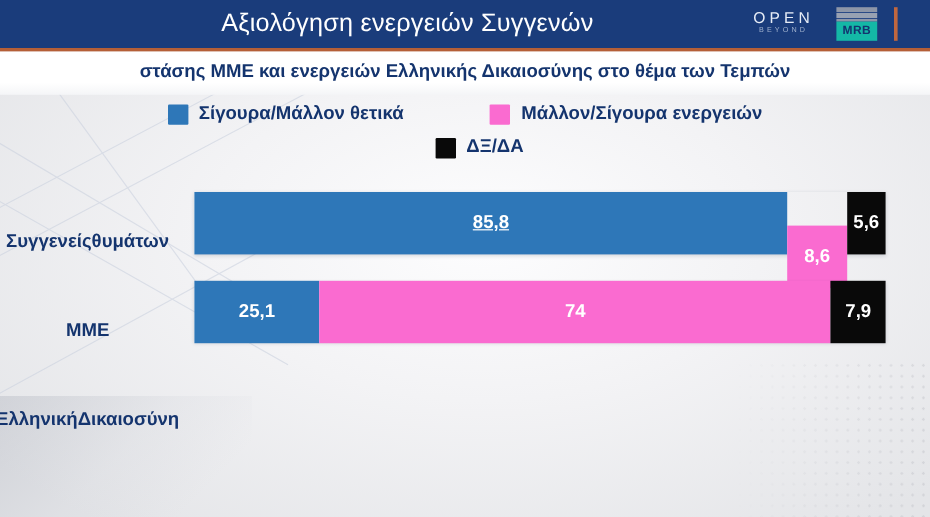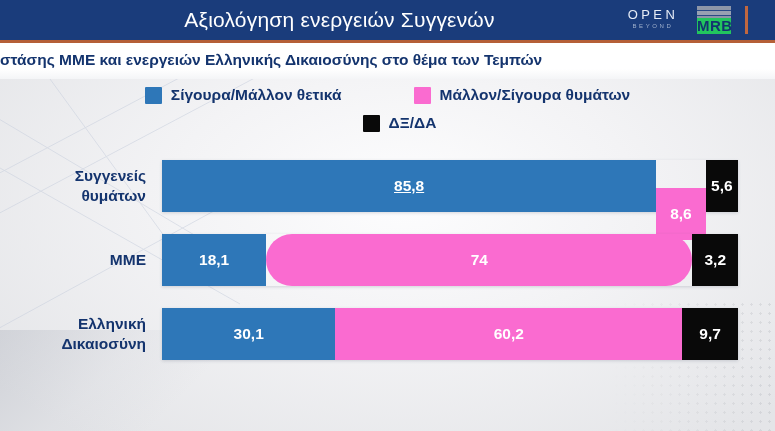--- a/index.html
+++ b/index.html
@@ -103,23 +103,23 @@
     background:
       linear-gradient(to bottom,
         #8d96a8 0px, #8d96a8 4px,
         #2b4a86 4px, #2b4a86 5px,
         #98a1b2 5px, #98a1b2 9px,
         #2b4a86 9px, #2b4a86 10px,
         #8d96a8 10px, #8d96a8 12px);
   }
   #logo-mrb .mrb-box {
     width: 34px; height: 16px;
-    background: #22c55e;
+    background: #14b8a6;
     color: #13346f;
-    font-size: 15px;
+    font-size: 10px;
     font-weight: 700;
     letter-spacing: .4px;
     text-align: center;
     line-height: 16px;
   }
   #logo-divider {
     position: absolute;
     right: 27px; top: 6px;
     width: 3px; height: 28px;
     background: #c0673f;
@@ -136,20 +136,21 @@
     position: absolute;
     left: 0; top: 43px;
     width: 775px; height: 36px;
     background: linear-gradient(to bottom, #ffffff 0%, #ffffff 72%, #f4f5f7 100%);
   }
   #subtitle-text {
     position: absolute;
     left: 0; top: 43px;
     width: 775px;
     line-height: 34px;
+    text-align: center;
     color: #14346e;
     font-size: 15.5px;
     font-weight: 700;
     white-space: nowrap;
   }
 
   
   #legend {
     position: absolute;
     left: 0; top: 86px;
@@ -188,21 +189,21 @@
   .bar-row {
     position: relative;
     height: 52px;
     margin-bottom: 22px;
   }
   .row-label {
     position: absolute;
     left: 0; top: 0;
     width: 146px; height: 52px;
     display: flex;
-    flex-direction: column;
+    flex-direction: row;
     justify-content: center;
     align-items: flex-end;
     text-align: right;
     color: #14346e;
     font-size: 15.5px;
     font-weight: 700;
     line-height: 20px;
   }
   .bar-track {
     position: absolute;
@@ -265,21 +266,21 @@
   <div id="subtitle-text">στάσης ΜΜΕ και ενεργειών Ελληνικής Δικαιοσύνης στο θέμα των Τεμπών</div>
 
   <div id="legend">
     <div class="legend-row row1">
       <div class="legend-item">
         <span class="legend-swatch seg-pos" style="background: rgb(46, 119, 184);"></span>
         <span class="legend-label">Σίγουρα/Μάλλον θετικά</span>
       </div>
       <div class="legend-item">
         <span class="legend-swatch seg-neg" style="background: rgb(250, 107, 208);"></span>
-        <span class="legend-label">Μάλλον/Σίγουρα θυμάτων</span>
+        <span class="legend-label">Μάλλον/Σίγουρα ενεργειών</span>
       </div>
     </div>
     <div class="legend-row row2">
       <div class="legend-item">
         <span class="legend-swatch seg-dk" style="background: rgb(9, 9, 9);"></span>
         <span class="legend-label">ΔΞ/ΔΑ</span>
       </div>
     </div>
   </div>
 
@@ -295,32 +296,27 @@
         <div class="seg seg-neg" style="width: 8.6%; background: rgb(250, 107, 208); margin-top: 28px;">8,6</div>
         <div class="seg seg-dk" style="width: 5.6%; background: rgb(9, 9, 9);">5,6</div>
       </div>
     </div>
 
     <div class="bar-row">
       <div class="row-label">
         <span>ΜΜΕ</span>
       </div>
       <div class="bar-track">
-        <div class="seg seg-pos" style="width: 18.1%; background: rgb(46, 119, 184);">18,1</div>
-        <div class="seg seg-neg" style="width: 74%; background: rgb(250, 107, 208); border-radius: 26px;">74</div>
-        <div class="seg seg-dk" style="width: 7.9%; background: rgb(9, 9, 9);">3,2</div>
+        <div class="seg seg-pos" style="width: 18.1%; background: rgb(46, 119, 184);">25,1</div>
+        <div class="seg seg-neg" style="width: 74%; background: rgb(250, 107, 208);">74</div>
+        <div class="seg seg-dk" style="width: 7.9%; background: rgb(9, 9, 9);">7,9</div>
       </div>
     </div>
 
     <div class="bar-row">
       <div class="row-label">
         <span>Ελληνική</span>
         <span>Δικαιοσύνη</span>
       </div>
-      <div class="bar-track">
-        <div class="seg seg-pos" style="width: 30.1%; background: rgb(46, 119, 184);">30,1</div>
-        <div class="seg seg-neg" style="width: 60.2%; background: rgb(250, 107, 208);">60,2</div>
-        <div class="seg seg-dk" style="width: 9.7%; background: rgb(9, 9, 9);">9,7</div>
-      </div>
     </div>
 
   </div>
 </div>
 
 </body></html>

